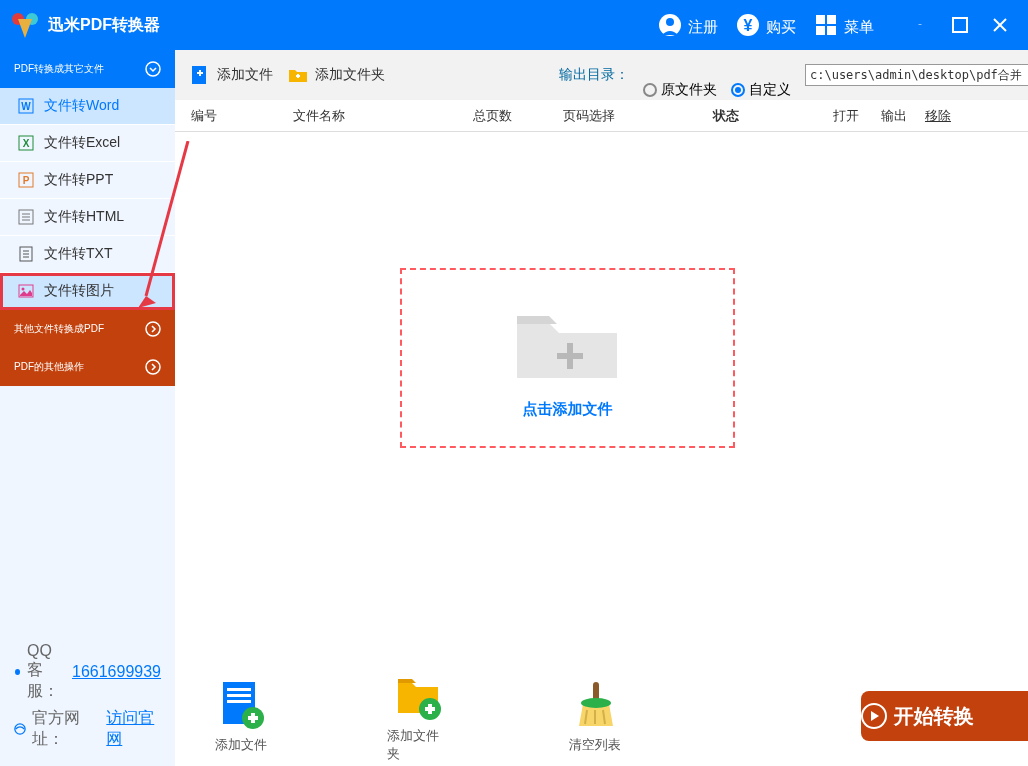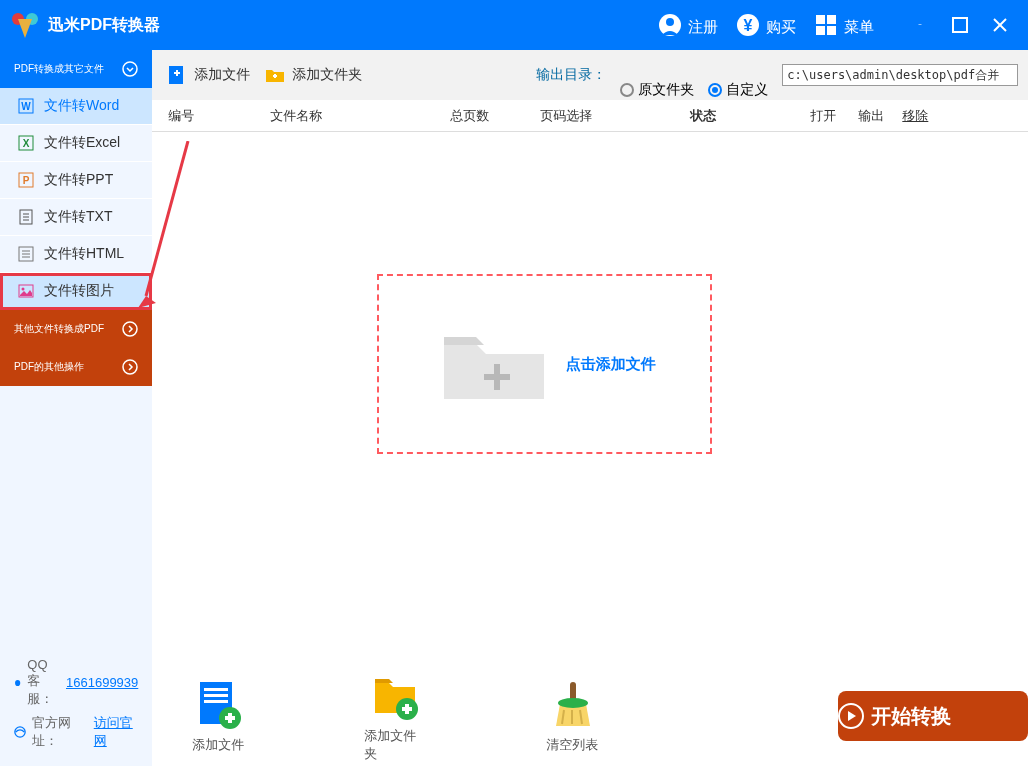--- a/index.html
+++ b/index.html
@@ -21,21 +21,21 @@
 .sidebar { width: 198px; background: #F0F6FF; display: flex; flex-direction: column; }
 .category { height: 38px; display: flex; align-items: center; justify-content: space-between; padding: 0 14px; font-size: 10px; cursor: pointer; }
 .category.active { background: #0079FD; color: #fff; }
 .category.inactive { background: #c2410c; color: #fff; }
 .chevron { width: 16px; height: 16px; }
 .side-item { height: 37px; display: flex; align-items: center; gap: 10px; padding: 0 18px; font-size: 14px; color: #333; cursor: pointer; border-bottom: 1px solid #fff; }
 .side-item.selected { background: #CCE6FF; color: #0079FD; }
 .side-item.highlighted { background: #CCE6FF; outline: 3px solid #E63946; outline-offset: -3px; }
 .side-icon { width: 16px; height: 16px; }
 .sidebar-spacer { flex: 1; }
-.sidebar-footer { padding: 10px 14px; font-size: 13px; color: #666; }
+.sidebar-footer { padding: 10px 14px; font-size: 16px; color: #666; }
 .sf-row { display: flex; align-items: center; gap: 6px; margin-bottom: 6px; }
 .sf-link { color: #0079FD; text-decoration: underline; cursor: pointer; }
 
 .content { flex: 1; display: flex; flex-direction: column; background: #fff; }
 .toolbar { height: 50px; background: #F2F2F2; display: flex; align-items: center; padding: 0 14px; gap: 14px; font-size: 14px; }
 .tool-btn { display: flex; align-items: center; gap: 6px; cursor: pointer; color: #333; }
 .tool-icon { width: 22px; height: 22px; }
 .toolbar-spacer { flex: 1; }
 .out-label { color: #0369a1; }
 .radio-group { display: flex; gap: 14px; align-items: center; margin-top: 30px; }
@@ -51,21 +51,21 @@
 .th-num { width: 110px; padding-left: 16px; }
 .th-name { width: 180px; }
 .th-pages { width: 90px; }
 .th-pagesel { width: 150px; }
 .th-status { width: 120px; font-weight: bold; }
 .th-open { width: 46px; }
 .th-out { width: 46px; text-align: center; }
 .th-del { width: 46px; text-align: left; text-decoration: underline; }
 
 .drop-area { flex: 1; position: relative; }
-.drop-box { position: absolute; left: 225px; top: 142px; width: 335px; height: 180px; border: 2px dashed #FF5A5F; display: flex; flex-direction: row; align-items: center; justify-content: center; gap: 12px; cursor: pointer; }
+.drop-box { position: absolute; left: 225px; top: 136px; width: 335px; height: 180px; border: 2px dashed #FF5A5F; display: flex; flex-direction: column; align-items: center; justify-content: center; gap: 12px; cursor: pointer; }
 .drop-folder-icon { width: 120px; height: 90px; }
 .drop-text { color: #0079FD; font-size: 15px; font-weight: bold; }
 
 .arrow-annotation { position: absolute; left: 128px; top: 141px; width: 70px; height: 180px; pointer-events: none; z-index: 10; }
 
 .bottombar { height: 100px; display: flex; align-items: center; padding: 0 40px; gap: 120px; }
 .bb-btn { display: flex; flex-direction: column; align-items: center; gap: 6px; cursor: pointer; font-size: 13px; color: #555; }
 .bb-icon { width: 52px; height: 52px; }
 .bb-spacer { flex: 1; }
 .start-btn { width: 200px; height: 50px; background: #c2410c; border-radius: 8px; display: flex; align-items: center; gap: 7px; color: #fff; font-size: 20px; font-weight: bold; cursor: pointer; }
@@ -163,35 +163,35 @@
     </div>
     <div class="side-item">
       <svg class="side-icon" viewBox="0 0 16 16">
           <rect x="1" y="1" width="14" height="14" fill="none" stroke="#E07B2C" stroke-width="1"></rect>
           <text x="8" y="12" text-anchor="middle" font-size="10" fill="#E07B2C" font-weight="bold">P</text>
         </svg>
       <span>文件转PPT</span>
     </div>
     <div class="side-item">
       <svg class="side-icon" viewBox="0 0 16 16">
+          <rect x="1" y="1" width="14" height="14" fill="none" stroke="#777" stroke-width="1"></rect>
+          <line x1="4" y1="5" x2="12" y2="5" stroke="#777"></line>
+          <line x1="4" y1="8" x2="12" y2="8" stroke="#777"></line>
+          <line x1="4" y1="11" x2="12" y2="11" stroke="#777"></line>
+        </svg>
+      <span>文件转HTML</span>
+    </div>
+    <div class="side-item">
+      <svg class="side-icon" viewBox="0 0 16 16">
           <rect x="2" y="1" width="12" height="14" fill="none" stroke="#555" stroke-width="1"></rect>
           <line x1="5" y1="5" x2="11" y2="5" stroke="#555"></line>
           <line x1="5" y1="8" x2="11" y2="8" stroke="#555"></line>
           <line x1="5" y1="11" x2="11" y2="11" stroke="#555"></line>
         </svg>
       <span>文件转TXT</span>
-    </div>
-    <div class="side-item">
-      <svg class="side-icon" viewBox="0 0 16 16">
-          <rect x="1" y="1" width="14" height="14" fill="none" stroke="#777" stroke-width="1"></rect>
-          <line x1="4" y1="5" x2="12" y2="5" stroke="#777"></line>
-          <line x1="4" y1="8" x2="12" y2="8" stroke="#777"></line>
-          <line x1="4" y1="11" x2="12" y2="11" stroke="#777"></line>
-        </svg>
-      <span>文件转HTML</span>
     </div>
     <div class="side-item highlighted">
       <svg class="side-icon" viewBox="0 0 16 16">
           <rect x="1" y="2" width="14" height="12" fill="none" stroke="#E03C8C" stroke-width="1"></rect>
           <circle cx="5" cy="6" r="1.5" fill="#E03C8C"></circle>
           <path d="M2 12 L6 8 L9 11 L12 7 L14 10 L14 13 L2 13 Z" fill="#E03C8C"></path>
         </svg>
       <span>文件转图片</span>
     </div>
 

